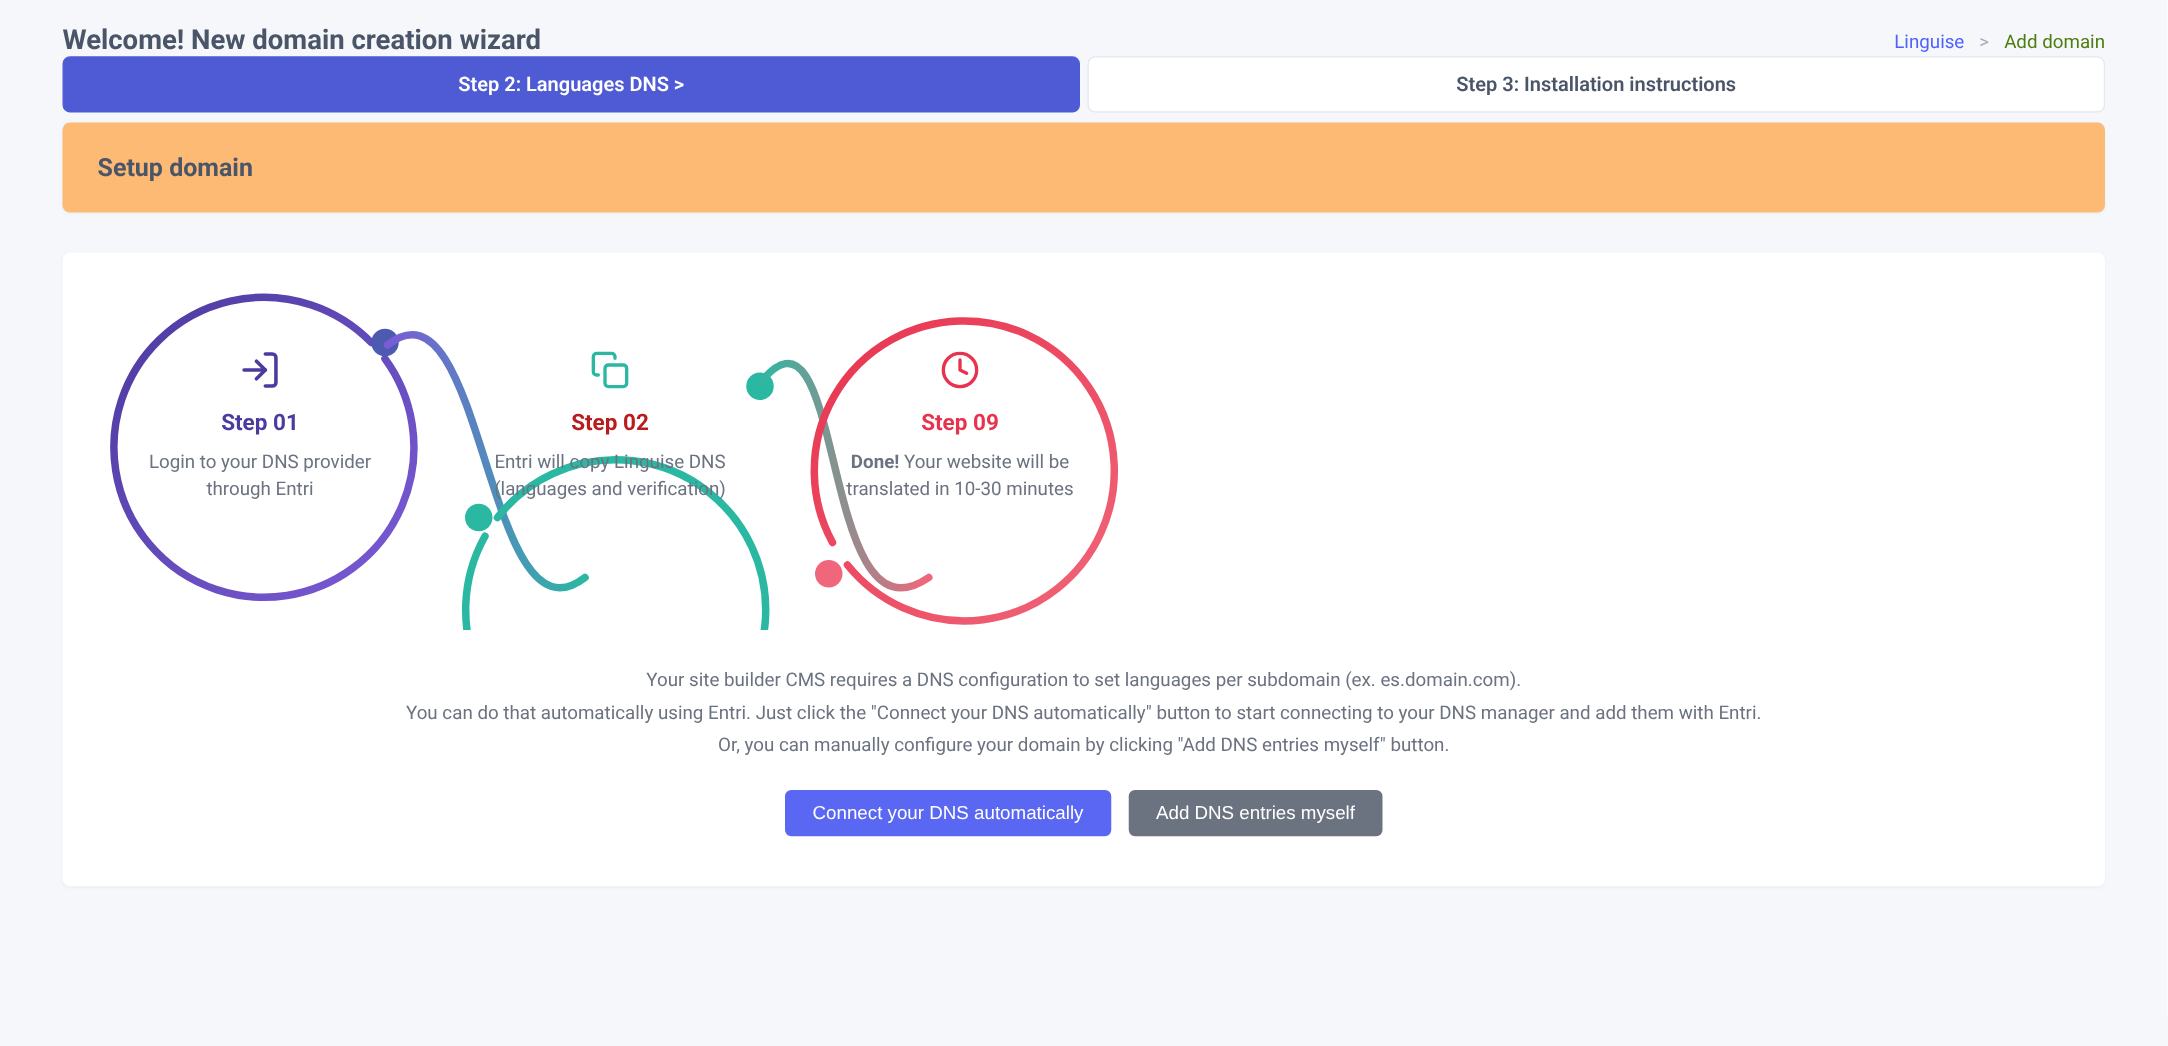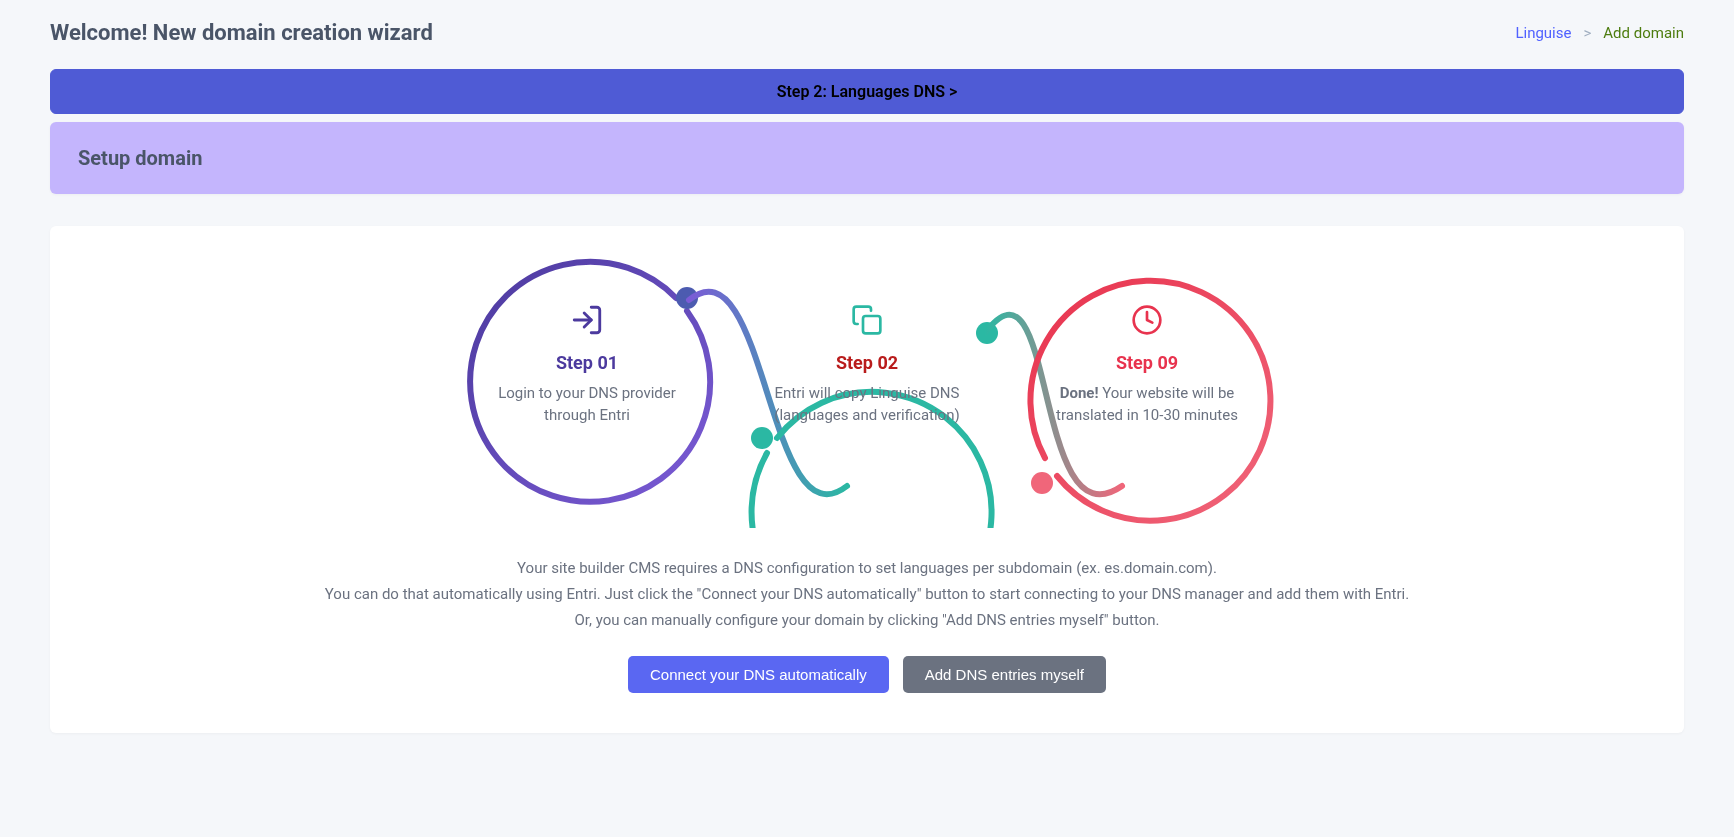--- a/index.html
+++ b/index.html
@@ -10,21 +10,20 @@
     body {
       font-family: -apple-system, BlinkMacSystemFont, "Segoe UI", Roboto, "Helvetica Neue", Arial, sans-serif;
       background: #f5f7fa;
       color: #4a5568;
       padding: 20px 50px;
     }
     .header-row {
       display: flex;
       justify-content: space-between;
       align-items: center;
-      margin-bottom: 24px;
       gap: 35px;
     }
     .page-title {
       font-size: 22px;
       font-weight: 700;
       color: #4a5568;
     }
     .breadcrumb {
       display: flex;
       align-items: center;
@@ -53,44 +52,44 @@
       background: #fff;
       border: 1px solid #e2e8f0;
       border-radius: 6px;
       font-size: 16px;
       font-weight: 600;
       color: #4a5568;
       cursor: pointer;
     }
     .step-tab.active {
       background: #4f5bd5;
-      color: #000000;
+      color: #ffffff;
       border-color: #4f5bd5;
     }
     .setup-header-card {
-      background: #c4b5fd;
+      background: #fdba74;
       border-radius: 6px;
       padding: 24px 28px;
       margin-bottom: 32px;
       box-shadow: 0 1px 3px rgba(0,0,0,0.04);
     }
     .setup-title {
       font-size: 20px;
       font-weight: 700;
       color: #4a5568;
     }
     .content-card {
       background: #fff;
       border-radius: 6px;
       padding: 32px 28px 40px;
       box-shadow: 0 1px 3px rgba(0,0,0,0.04);
     }
     .diagram-wrap {
       display: flex;
-      justify-content: center;
+      justify-content: flex-start;
       margin-bottom: 28px;
     }
     .diagram {
       width: 820px;
       height: 270px;
       position: relative;
     }
     .diagram svg.bg-svg {
       position: absolute;
       top: 0;
@@ -157,20 +156,21 @@
   <h1 class="page-title">Welcome! New domain creation wizard</h1>
   <div class="breadcrumb">
     <a href="#" class="breadcrumb-link">Linguise</a>
     <span class="breadcrumb-sep">&gt;</span>
     <span class="breadcrumb-current">Add domain</span>
   </div>
 </div>
 
 <div class="steps-nav">
   <div class="step-tab active">Step 2: Languages DNS  &gt;</div>
+  <div class="step-tab">Step 3: Installation instructions</div>
 </div>
 
 <div class="setup-header-card">
   <div class="setup-title">Setup domain</div>
 </div>
 
 <div class="content-card">
   <div class="diagram-wrap">
     <div class="diagram">
       <svg class="bg-svg" viewBox="0 0 820 270">

